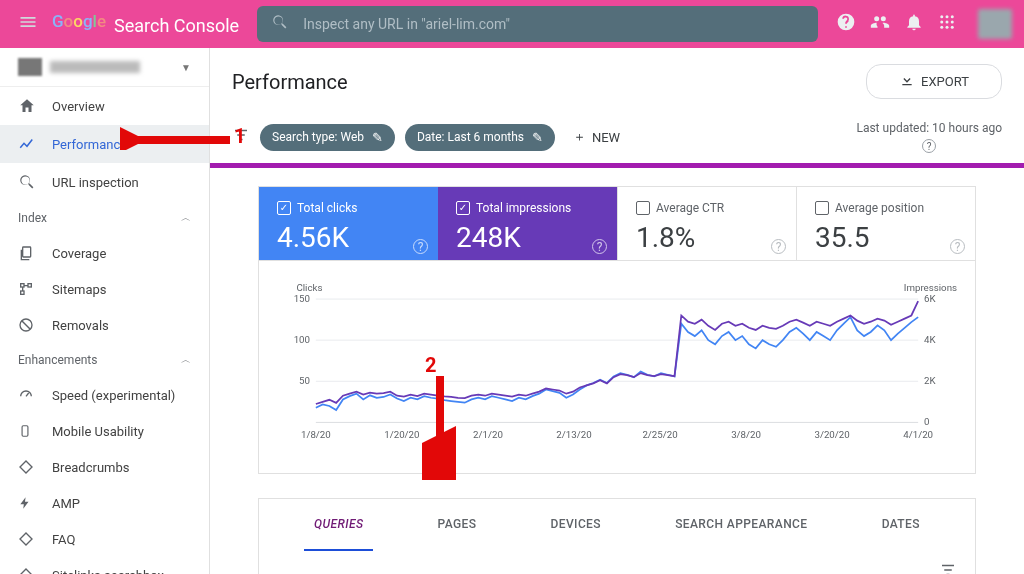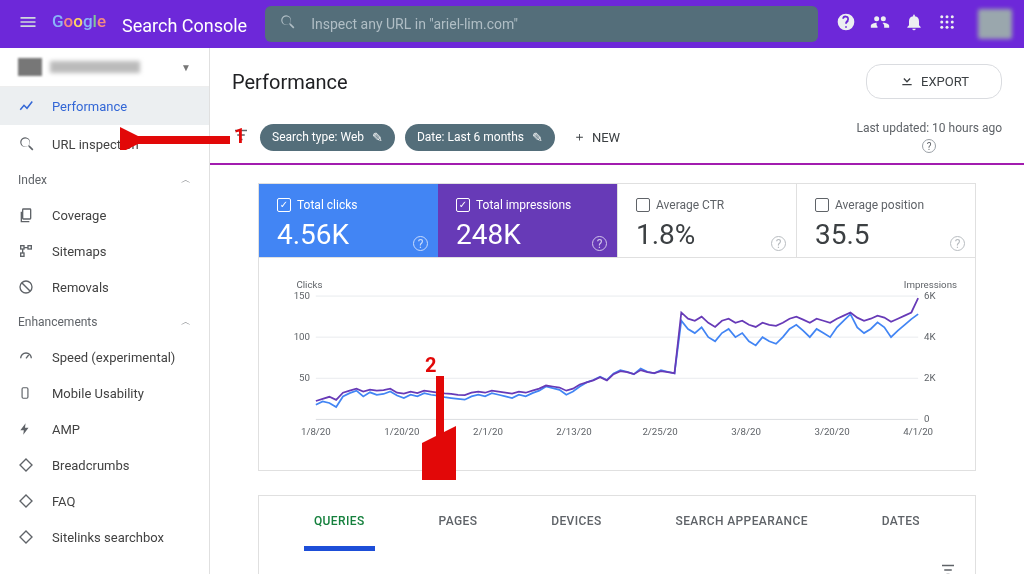--- a/index.html
+++ b/index.html
@@ -1,23 +1,23 @@
 <!DOCTYPE html>
 <html><head>
 <meta charset="utf-8">
 <style>
 * { box-sizing: border-box; margin: 0; padding: 0; font-family: 'Roboto', Arial, sans-serif; }
 html, body { width: 1024px; height: 574px; overflow: hidden; background: #fff; }
 
 
-.header { height: 48px; background: #6d28d9; display: flex; align-items: center; color: #fff; padding: 0 12px; }
+.header { height: 48px; background: #ec4899; display: flex; align-items: center; color: #fff; padding: 0 12px; }
 .burger { color: #cfd8dc; cursor: pointer; padding: 6px; }
 .logo { display: flex; align-items: baseline; margin-left: 8px; }
 .logo .g { height: 20px; }
-.logo-text { font-size: 18px; font-weight: 400; margin-left: 10px; }
+.logo-text { font-size: 18px; font-weight: 400; margin-left: 2px; }
 .search-bar { flex: 1; margin: 0 18px; background: #546e7a; height: 36px; border-radius: 6px; display: flex; align-items: center; padding: 0 14px; color: #b0bec5; }
 .search-bar .search-icon { margin-right: 14px; }
 .search-bar input { background: transparent; border: none; outline: none; color: #eceff1; font-size: 14px; width: 100%; }
 .search-bar input::placeholder { color: #b0bec5; }
 .header-icons { display: flex; align-items: center; gap: 14px; color: #eceff1; }
 .avatar-blur { width: 34px; height: 30px; background: #9aa7ad; filter: blur(2px); border-radius: 2px; margin-left: 8px; }
 
 
 .sidebar { position: absolute; top: 48px; left: 0; width: 210px; height: calc(100% - 48px); border-right: 1px solid #e0e0e0; background: #fff; overflow-y: auto; }
 .property { padding: 10px 18px; display: flex; align-items: center; border-bottom: 1px solid #eee; }
@@ -29,21 +29,21 @@
 .nav-item .nav-icon { width: 18px; margin-right: 16px; color: #5f6368; display:flex; align-items:center;}
 .nav-item.active .nav-icon { color: #3367d6; }
 .nav-section { padding: 10px 18px; font-size: 12px; color: #5f6368; display: flex; align-items: center; }
 .nav-section .caret { margin-left: auto; font-size: 10px; }
 
 
 .main { position: absolute; top: 48px; left: 210px; right: 0; bottom: 0; overflow: auto; background: #fff; }
 .title-row { display: flex; align-items: center; padding: 16px 22px; }
 .title-row h1 { font-size: 20px; font-weight: 400; color: #202124; }
 .export-btn { margin-left: auto; display: flex; align-items: center; gap: 6px; border: 1px solid #dadce0; border-radius: 15px; padding: 7px 32px; font-size: 13px; color: #3c4043; cursor: pointer; }
-.filter-row { display: flex; align-items: center; padding: 6px 22px 10px; gap: 10px; border-bottom: 2px solid #a21caf; }
+.filter-row { display: flex; align-items: center; padding: 6px 22px 10px; gap: 10px; border-bottom: 5px solid #a21caf; }
 .filter-icon { color: #5f6368; }
 .pill { background: #546e7a; color: #fff; border-radius: 18px; padding: 6px 12px; font-size: 12px; display: flex; align-items: center; gap: 8px; }
 .pill .edit { font-size: 13px; }
 .new-btn { display: flex; align-items: center; gap: 6px; font-size: 13px; color: #3c4043; padding: 4px 8px; }
 .updated { margin-left: auto; font-size: 12px; color: #5f6368; display: flex; align-items: center; gap: 4px; flex-direction: column; }
 .content { padding: 18px 48px; }
 
 .cards { display: flex; border: 1px solid #e0e0e0; border-bottom: none; }
 .card { padding: 14px 18px 6px; position: relative; width: 25%; }
 .card.clicks { background: #4285f4; color: #fff; }
@@ -52,21 +52,21 @@
 .card .label { font-size: 12px; display: flex; align-items: center; gap: 6px; }
 .checkbox { width: 14px; height: 14px; border: 1.5px solid currentColor; border-radius: 2px; display: inline-flex; align-items: center; justify-content: center; font-size: 10px; line-height:1;}
 .card .value { font-size: 28px; font-weight: 400; margin-top: 6px; }
 .card .help { position: absolute; right: 10px; bottom: 6px; font-size: 12px; opacity: 0.7; border:1px solid currentColor; width:15px;height:15px;border-radius:50%;display:flex;align-items:center;justify-content:center;}
 
 .chart-box { border: 1px solid #e0e0e0; padding: 18px 18px 10px; }
 
 .tabs-box { border: 1px solid #e0e0e0; margin-top: 24px; padding: 0 18px; }
 .tabs { display: flex; justify-content: space-around; }
 .tab { padding: 18px 10px; font-size: 12px; font-weight: 500; color: #5f6368; cursor: pointer; letter-spacing: 0.4px;}
-.tab.active { color: #15803d; border-bottom: 5px solid #1d4ed8; }
+.tab.active { color: #701a75; border-bottom: 2px solid #1d4ed8; font-style: italic; }
 .tab-filter { display: flex; justify-content: flex-end; padding: 10px 0 14px; color: #5f6368; }
 
 
 .arrow1 { position: absolute; left: 120px; top: 100px; pointer-events: none; z-index: 50; }
 .num1 { position: absolute; left: 234px; top: 124px; color: #e20808; font-weight: 700; font-size: 20px; z-index: 50;}
 .arrow2 { position: absolute; left: 422px; top: 370px; pointer-events: none; z-index: 50; }
 .num2 { position: absolute; left: 425px; top: 353px; color: #e20808; font-weight: 700; font-size: 20px; z-index: 50;}
 
 svg.chart { width: 100%; height: 180px; }
 .axis-text { font-size: 10px; fill: #5f6368; }
@@ -119,20 +119,28 @@
     <div class="avatar-blur"></div>
   </div>
 </div>
 
 <div class="sidebar">
   <div class="property">
     <div class="prop-thumb"></div>
     <div class="prop-name"></div>
     <span class="prop-caret">▼</span>
   </div>
+  <div class="nav-item">
+    <span class="nav-icon">
+        <svg width="18" height="18" viewBox="0 0 24 24" fill="currentColor">
+          <path d="M12 3l9 8h-3v9h-4v-6h-4v6H6v-9H3z"></path>
+        </svg>
+      </span>
+    <span>Overview</span>
+  </div>
   <div class="nav-item active">
     <span class="nav-icon">
         <svg width="18" height="18" viewBox="0 0 24 24" fill="none" stroke="currentColor" stroke-width="2">
           <path d="M3 17l5-6 4 4 7-9"></path>
         </svg>
       </span>
     <span>Performance</span>
   </div>
   <div class="nav-item">
     <span class="nav-icon">
@@ -193,33 +201,33 @@
   <div class="nav-item">
       <span class="nav-icon">
         <svg width="14" height="16" viewBox="0 0 24 24" fill="none" stroke="currentColor" stroke-width="2">
           <rect x="7" y="3" width="10" height="18" rx="2"></rect>
         </svg>
       </span>
       <span>Mobile Usability</span>
     </div>
   <div class="nav-item">
       <span class="nav-icon">
+        <svg width="16" height="16" viewBox="0 0 24 24" fill="none" stroke="currentColor" stroke-width="2">
+          <path d="M12 3l9 9-9 9-9-9z"></path>
+        </svg>
+      </span>
+      <span>Breadcrumbs</span>
+    </div>
+  <div class="nav-item">
+      <span class="nav-icon">
         <svg width="14" height="16" viewBox="0 0 24 24" fill="currentColor">
           <path d="M13 2L4 14h6l-1 8 9-12h-6z"></path>
         </svg>
       </span>
       <span>AMP</span>
-    </div>
-  <div class="nav-item">
-      <span class="nav-icon">
-        <svg width="16" height="16" viewBox="0 0 24 24" fill="none" stroke="currentColor" stroke-width="2">
-          <path d="M12 3l9 9-9 9-9-9z"></path>
-        </svg>
-      </span>
-      <span>Breadcrumbs</span>
     </div>
   <div class="nav-item">
       <span class="nav-icon">
         <svg width="16" height="16" viewBox="0 0 24 24" fill="none" stroke="currentColor" stroke-width="2">
           <path d="M12 3l9 9-9 9-9-9z"></path>
         </svg>
       </span>
       <span>FAQ</span>
     </div>
   <div class="nav-item">

